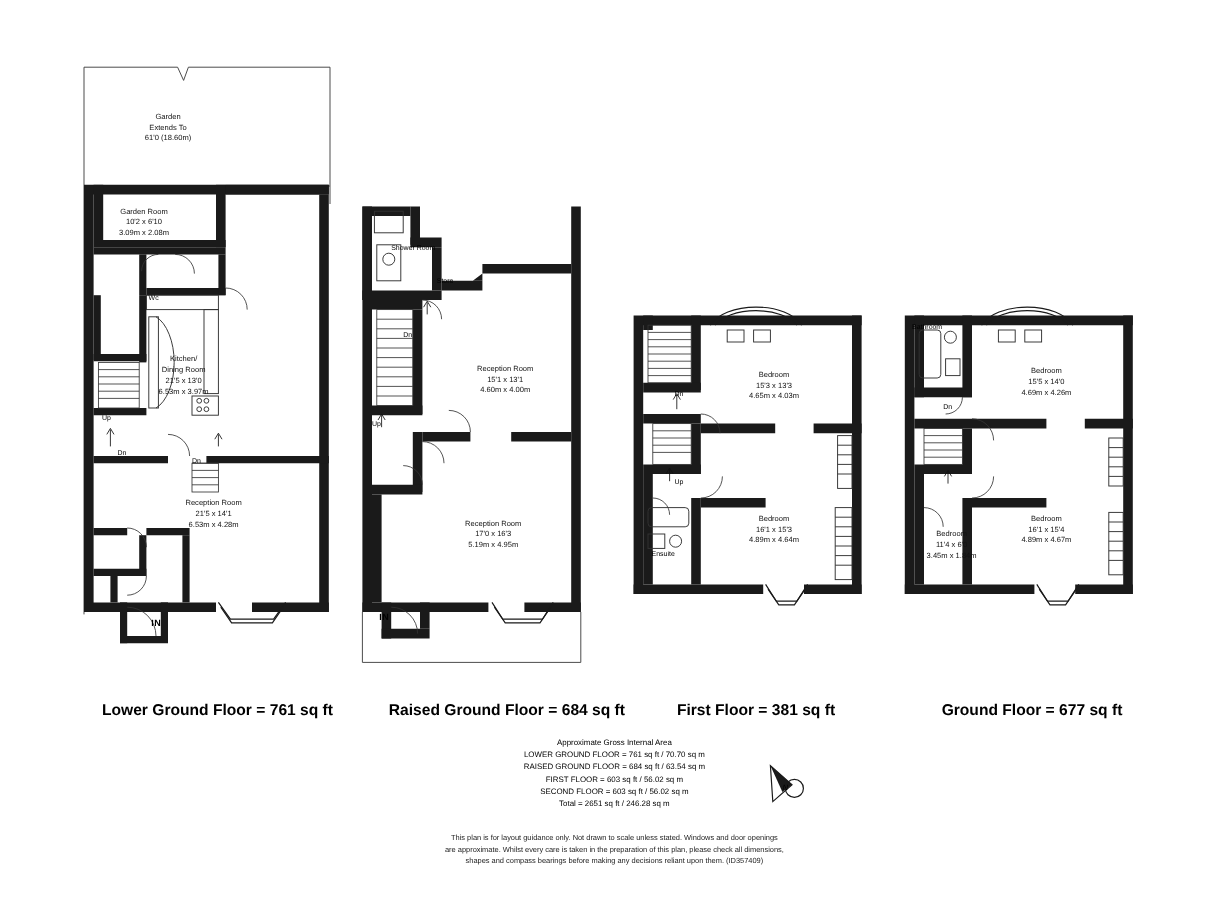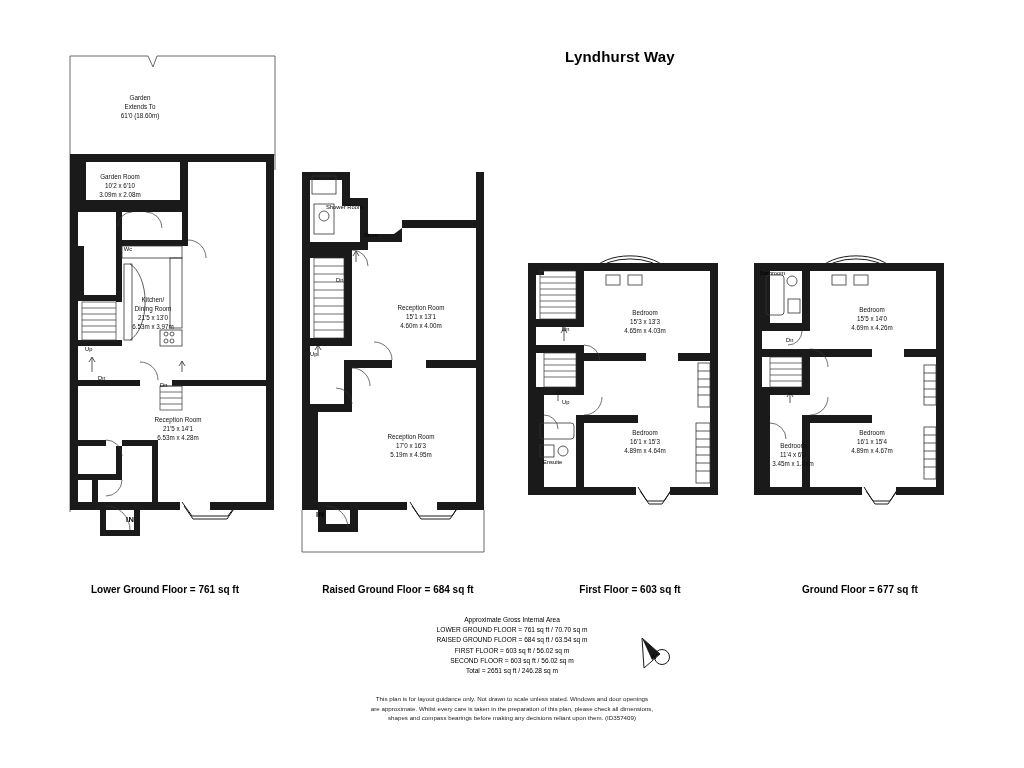--- a/index.html
+++ b/index.html
@@ -26,21 +26,21 @@
     left: 470px;
     top: 48px;
     width: 300px;
     text-align: center;
     font-size: 15px;
     font-weight: bold;
     letter-spacing: 0.2px;
   }
   .floor-caption {
     position: absolute;
-    font-size: 10px;
+    font-size: 13px;
     font-weight: bold;
     text-align: center;
     white-space: nowrap;
   }
   .room-label {
     position: absolute;
     font-size: 6.3px;
     line-height: 1.45;
     text-align: center;
     white-space: nowrap;
@@ -86,21 +86,20 @@
   .fix { fill: none; stroke: #333; stroke-width: 0.8; }
   .door { fill: none; stroke: #333; stroke-width: 0.7; }
   .stair { fill: none; stroke: #333; stroke-width: 0.7; }
   .arrowline { fill: none; stroke: #111; stroke-width: 0.7; }
 </style>
 </head>
 <body>
 
 <div class="plan-root">
 
-  <div id="title">Lyndhurst Way</div>
 
   <svg style="position:absolute;left:60px;top:40px;" width="230" height="530" viewBox="0 0 230 530">
 
     <path class="gardenline" d="M10 16 L 10 115 L 215 115 L 215 16"></path>
     <path class="gardenline" d="M10 16 L 88 16 M 97 16 L 215 16"></path>
     <path class="gardenline" d="M88 16 L 93 27 L 97 16"></path>
 
     <path class="gardenline" d="M10 115 L 10 472 M 215 115 L 215 130"></path>
 
     <path class="wall" d="M10 114 L 214 114 L 214 122 L 18 122 L 18 470 L 10 470 Z"></path>
@@ -291,21 +290,21 @@
   </div>
 
   <div class="room-label" style="left:411px;top:432px;width:110px;margin-left:-55px;">
     <span class="nm">Reception Room</span>
     <span>17'0 x 16'3</span><br>
     <span>5.19m x 4.95m</span>
   </div>
 
   <div class="in-label" style="left:316px;top:510px;"><span>IN</span></div>
 
-  <div class="floor-caption" style="left:308px;top:584px;width:180px;">
+  <div class="floor-caption" style="left:324px;top:584px;width:180px;">
     <span>Raised Ground Floor = 684 sq ft</span>
   </div>
 
   <svg style="position:absolute;left:518px;top:245px;" width="220" height="275" viewBox="0 0 220 275">
     <path class="wall" d="M10 18 L 200 18 L 200 26 L 18 26 L 18 250 L 10 250 Z"></path>
     <path class="wall" d="M192 18 L 200 18 L 200 250 L 192 250 Z"></path>
     <path class="wall" d="M10 242 L 118 242 L 118 250 L 10 250 Z"></path>
     <path class="wall" d="M152 242 L 200 242 L 200 250 L 152 250 Z"></path>
 
     <path class="wall" d="M18 18 L 26 18 L 26 30 L 18 30 Z"></path>
@@ -371,21 +370,21 @@
     <span class="nm">Bedroom</span>
     <span>16'1 x 15'3</span><br>
     <span>4.89m x 4.64m</span>
   </div>
 
   <div class="tiny" style="left:543px;top:458px;"><span>Ensuite</span></div>
   <div class="tiny" style="left:562px;top:325px;"><span>Dn</span></div>
   <div class="tiny" style="left:562px;top:398px;"><span>Up</span></div>
 
   <div class="floor-caption" style="left:540px;top:584px;width:180px;">
-    <span>First Floor = 603 sq ft</span>
+    <span>First Floor = 381 sq ft</span>
   </div>
 
   <svg style="position:absolute;left:744px;top:245px;" width="220" height="275" viewBox="0 0 220 275">
     <path class="wall" d="M10 18 L 200 18 L 200 26 L 18 26 L 18 250 L 10 250 Z"></path>
     <path class="wall" d="M192 18 L 200 18 L 200 250 L 192 250 Z"></path>
     <path class="wall" d="M10 242 L 118 242 L 118 250 L 10 250 Z"></path>
     <path class="wall" d="M152 242 L 200 242 L 200 250 L 152 250 Z"></path>
 
     <path class="wall" d="M18 18 L 26 18 L 26 86 L 18 86 Z"></path>
     <path class="wall" d="M58 18 L 66 18 L 66 86 L 58 86 Z"></path>

